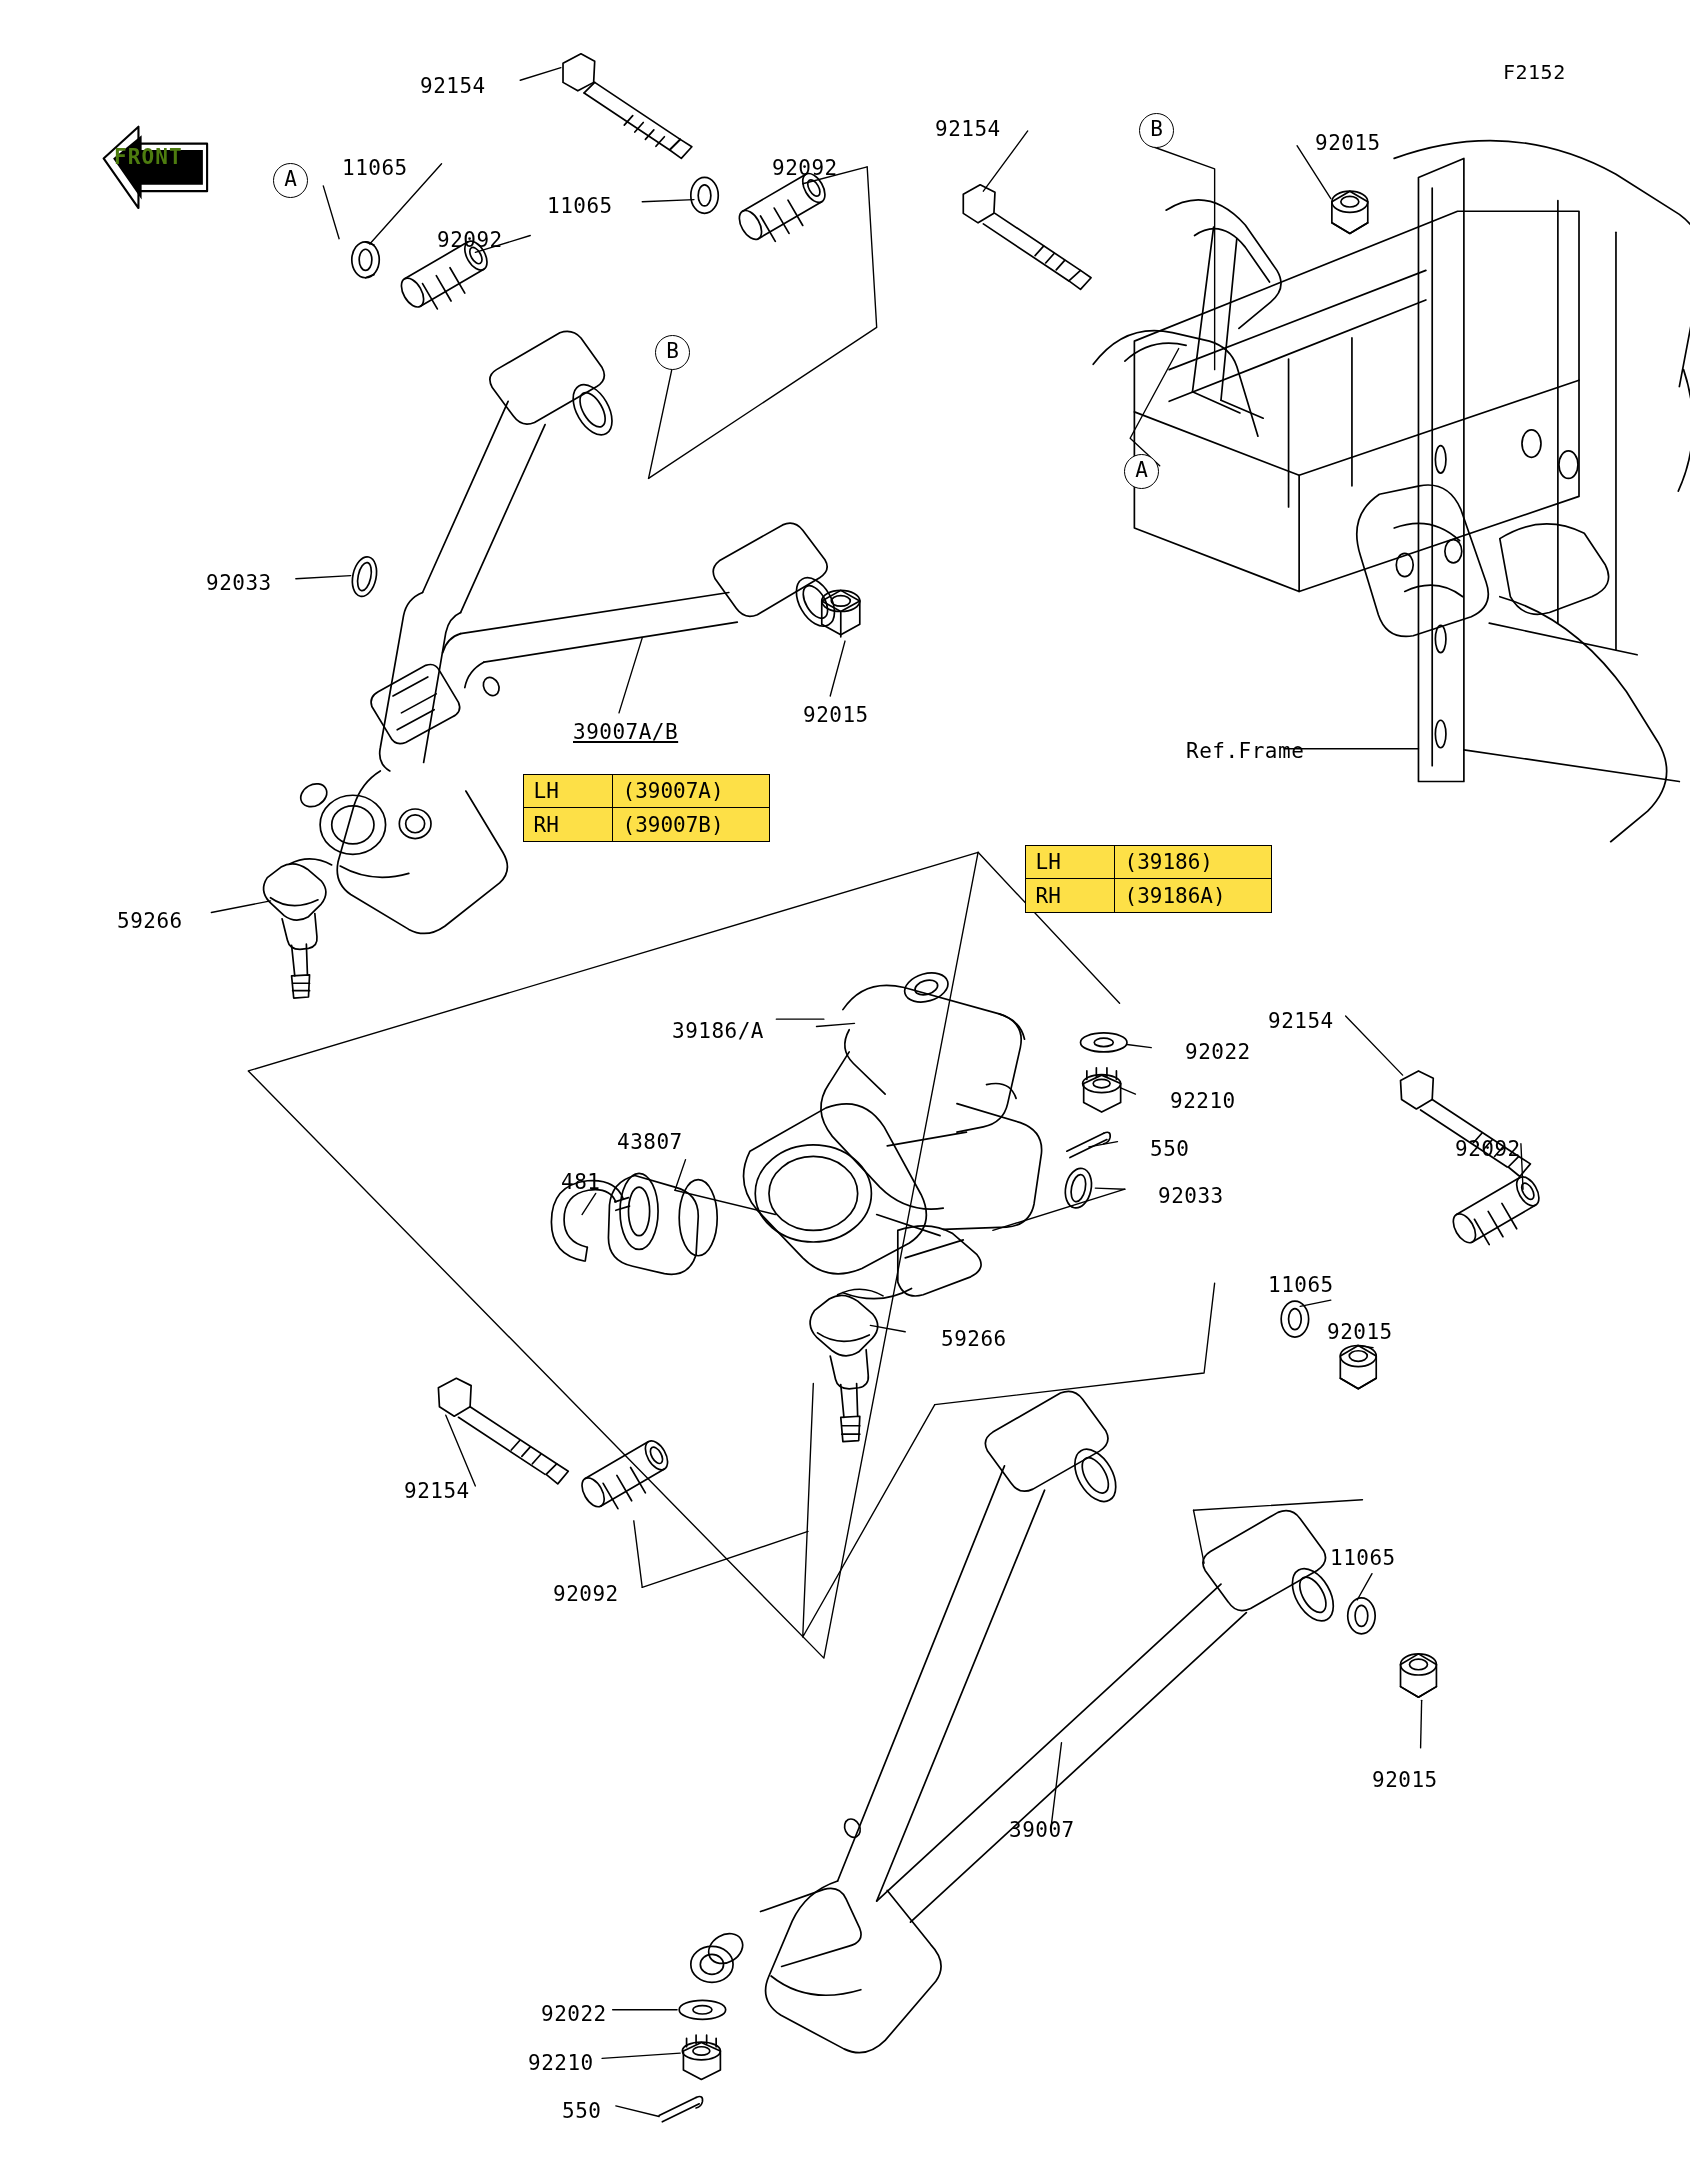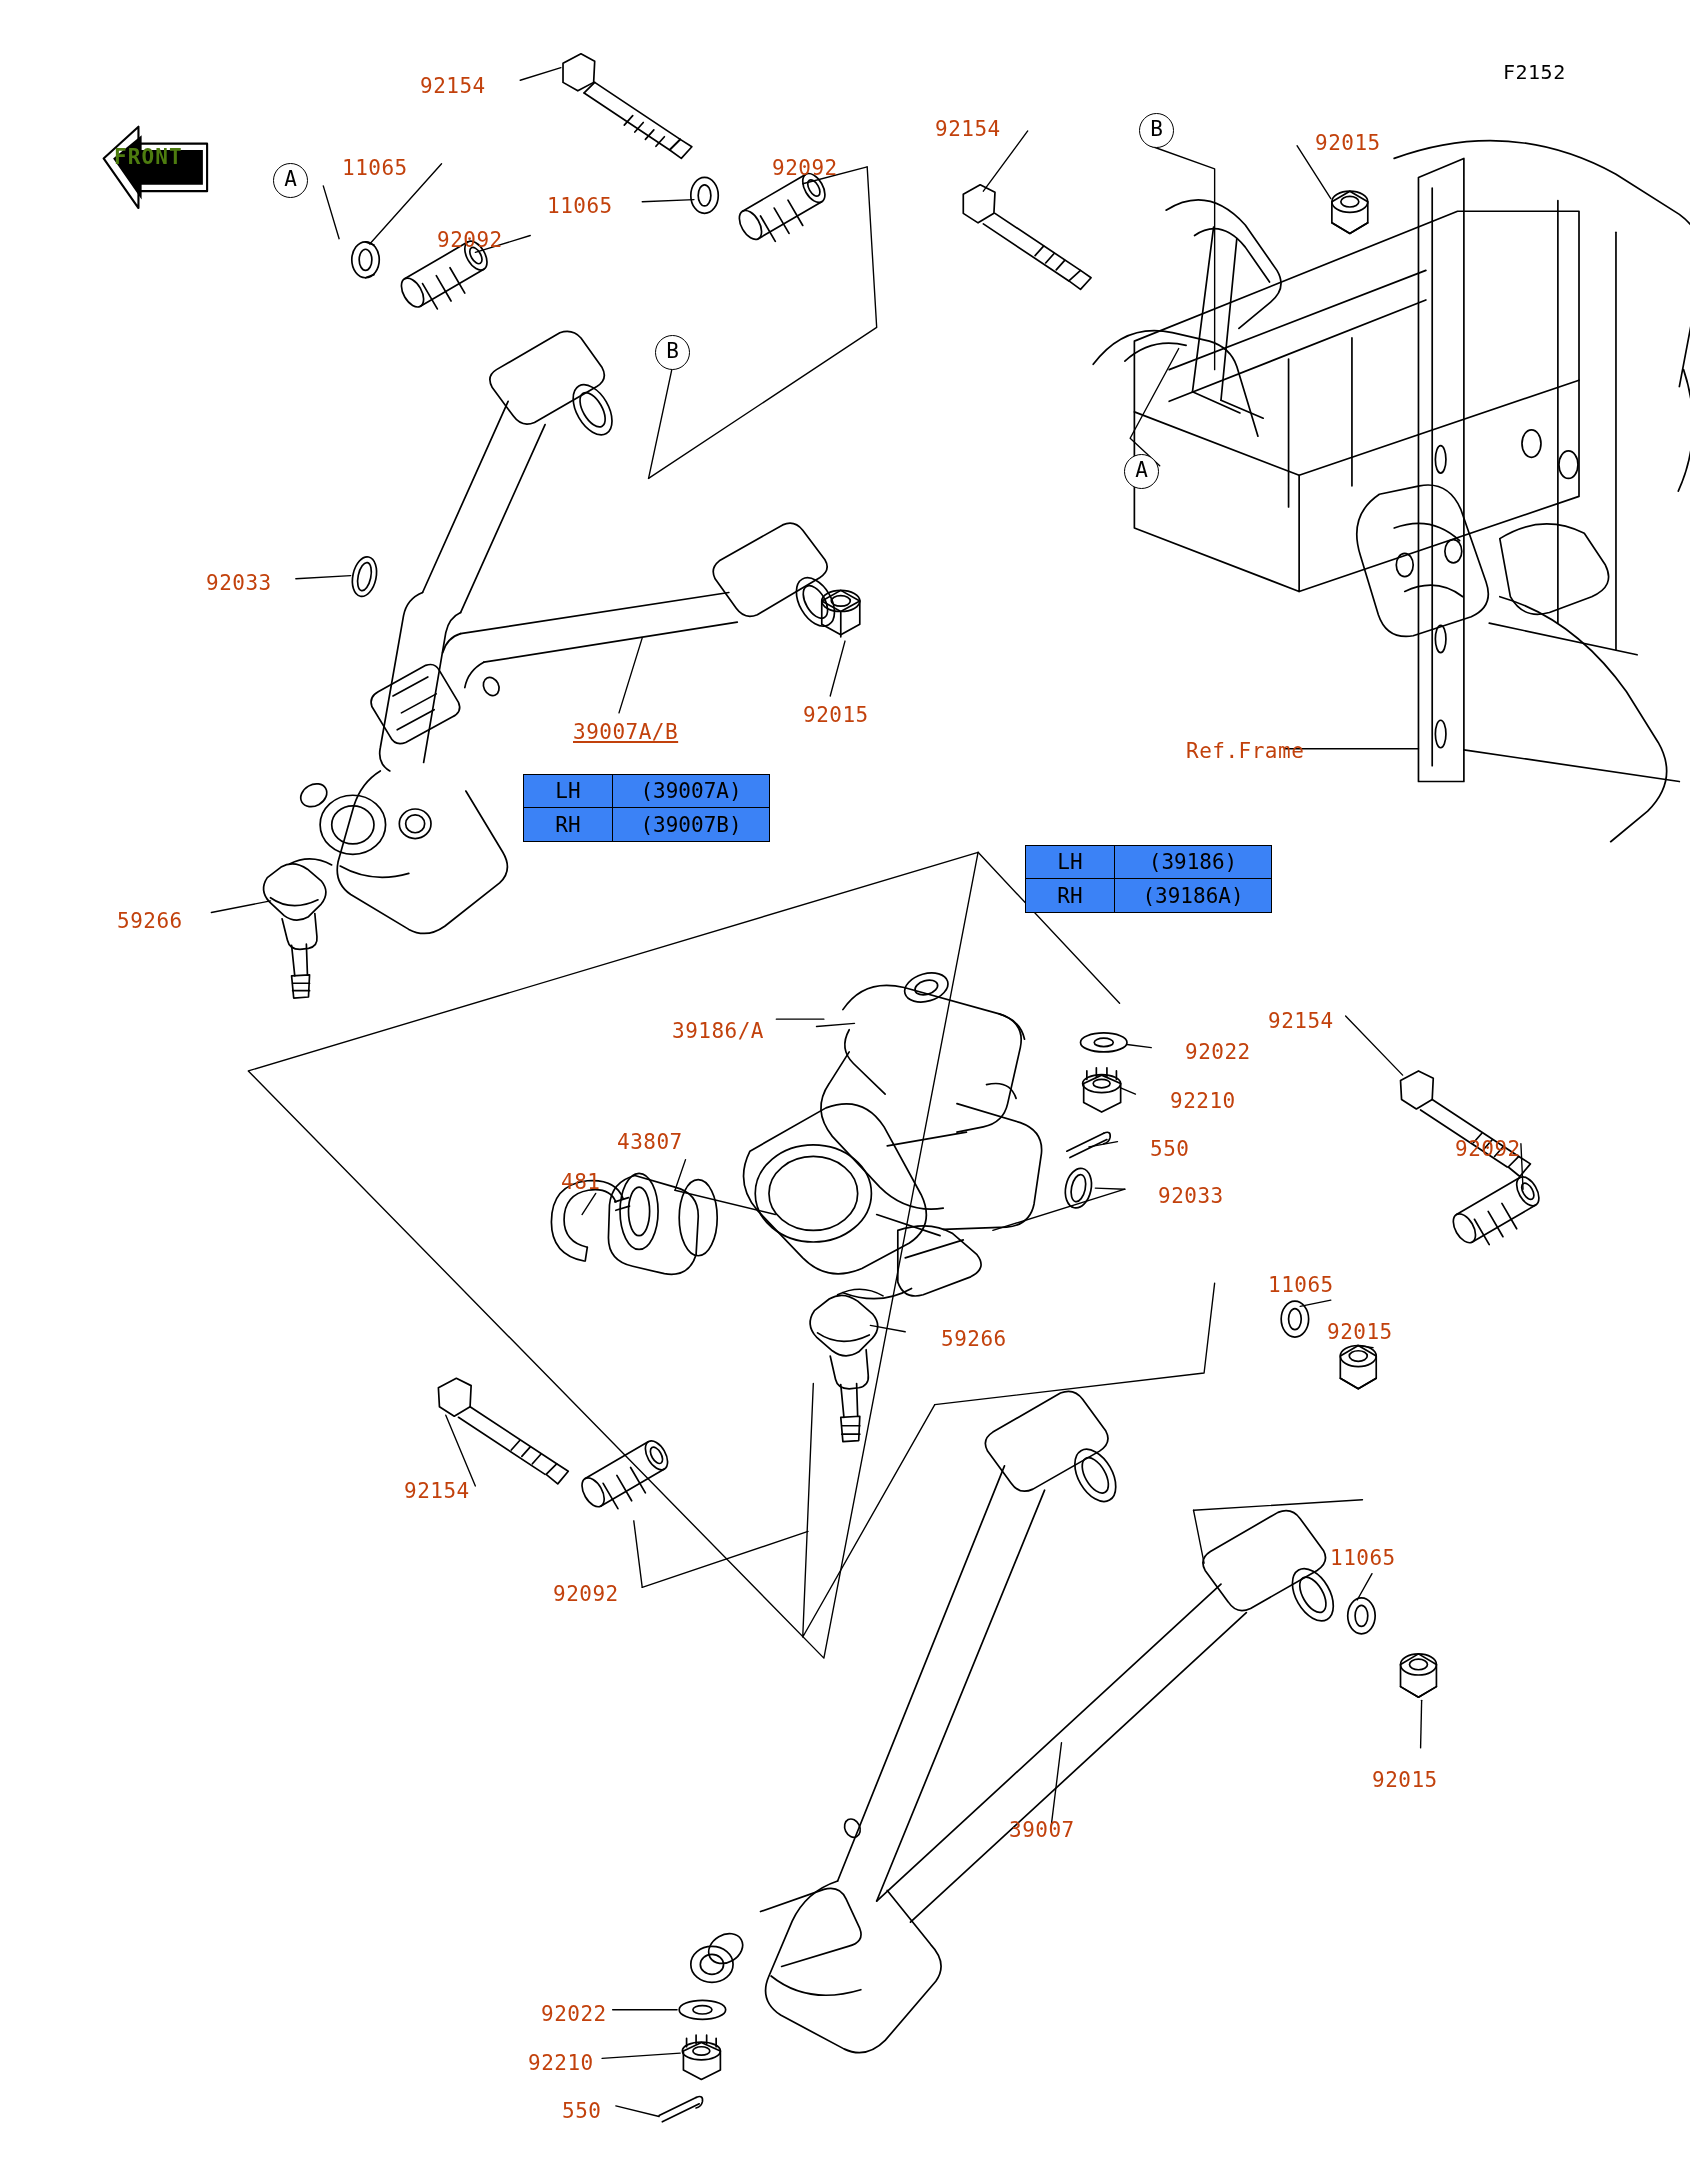--- a/index.html
+++ b/index.html
@@ -26,40 +26,39 @@
     left: 0; top: 0;
     width: 1690px;
     height: 2183px;
   }
   .lbl {
     position: absolute;
     font-family: "DejaVu Sans Mono", monospace;
     font-size: 21px;
     letter-spacing: 0.5px;
     white-space: nowrap;
-    color: #c2410c;
+    color: #000000;
   }
   .diagcode {
     position: absolute;
     font-family: "DejaVu Sans Mono", monospace;
     font-size: 20px;
     letter-spacing: 0.5px;
   }
   .tbl {
     position: absolute;
     border-collapse: collapse;
     font-family: "DejaVu Sans Mono", monospace;
     font-size: 21px;
   }
   .tbl td {
     border: 1.6px solid #000;
     padding: 4.2px 9.5px;
-    text-align: center;
     white-space: nowrap;
-    background: #3b82f6;
+    background: #fde047;
   }
   .tbl td.k { width: 69px; }
   .tbl td.v { width: 137px; }
   .callout {
     position: absolute;
     width: 33px; height: 33px;
     border: 1.6px solid #000;
     border-radius: 50%;
     background: #fff;
     font-family: "DejaVu Sans Mono", monospace;

